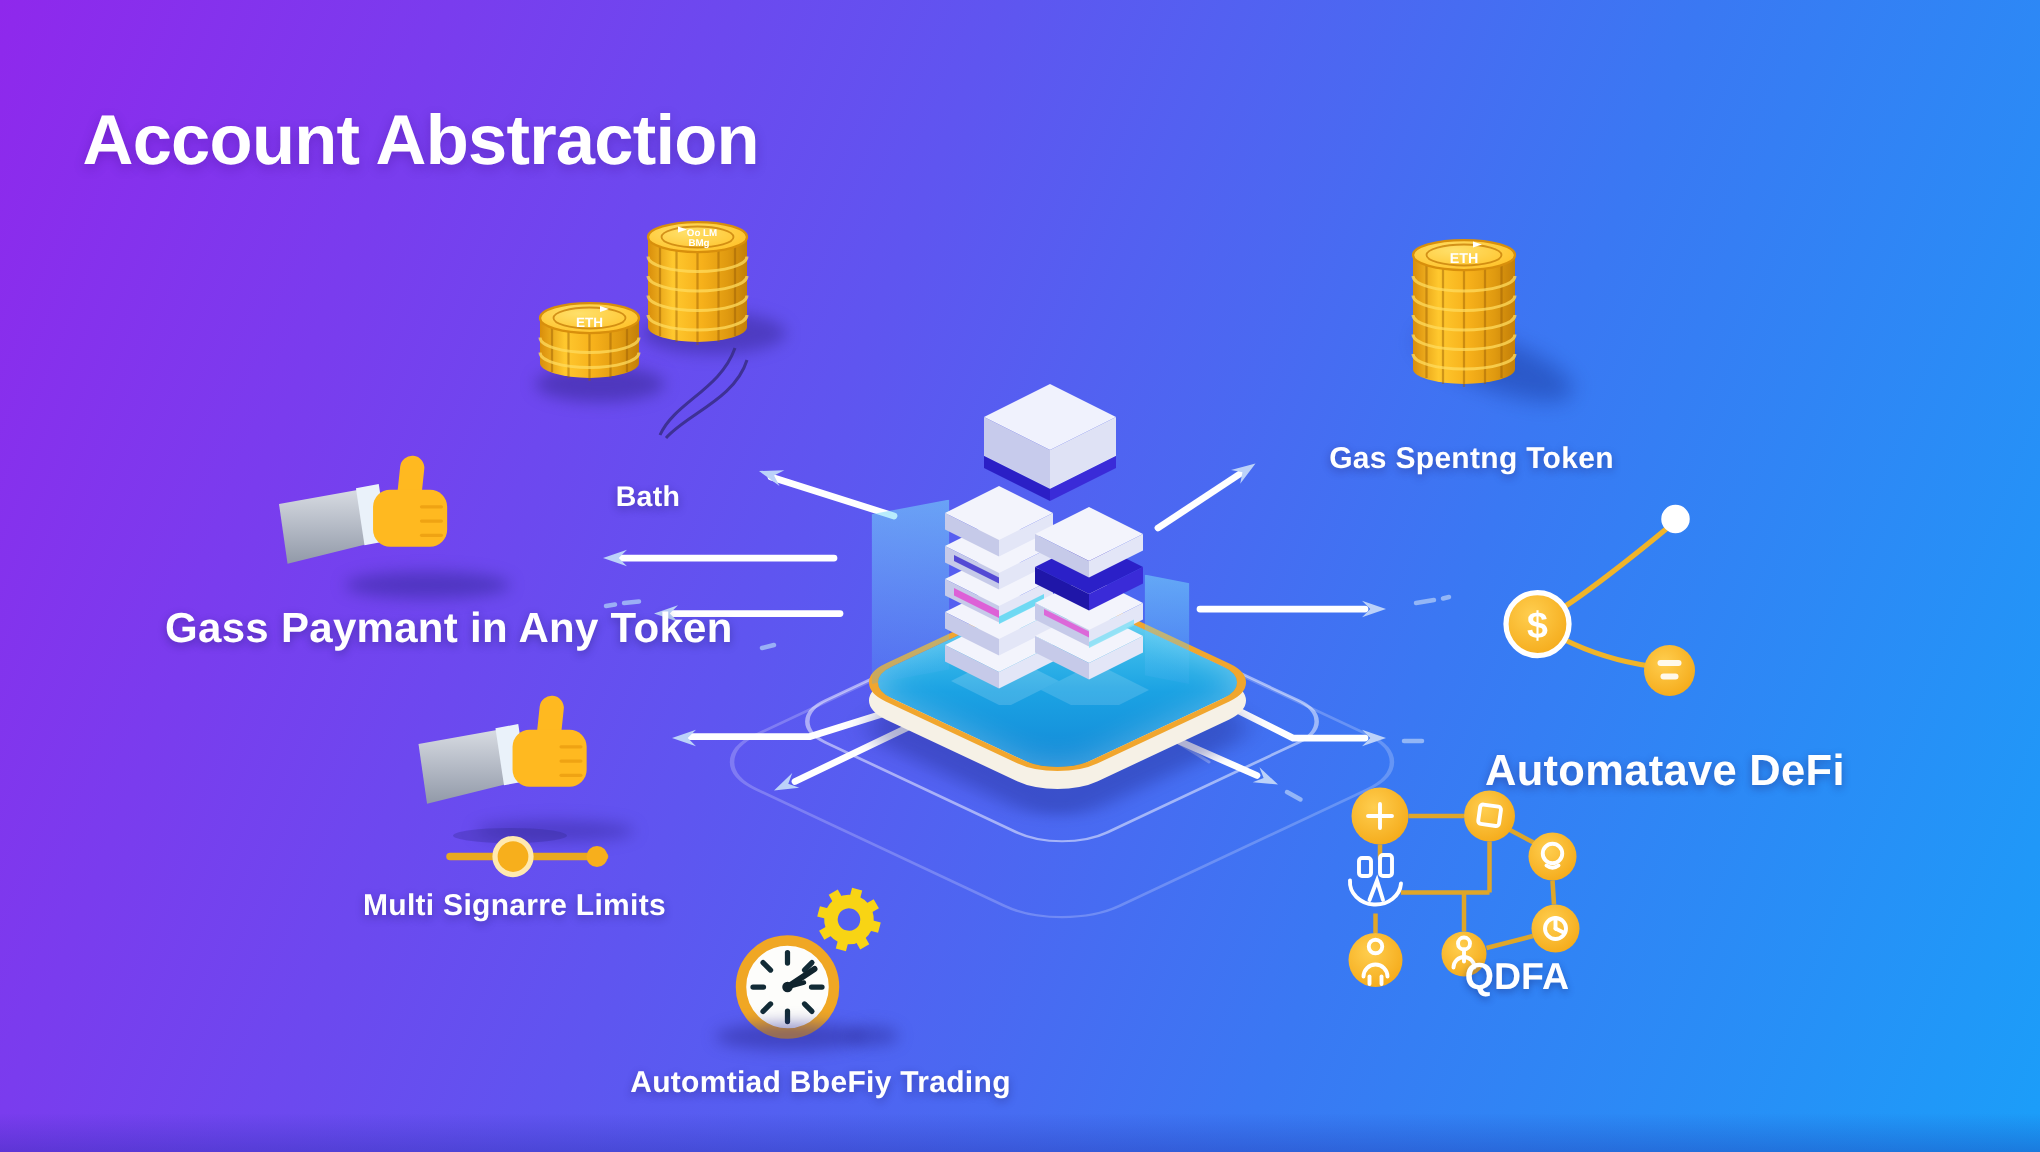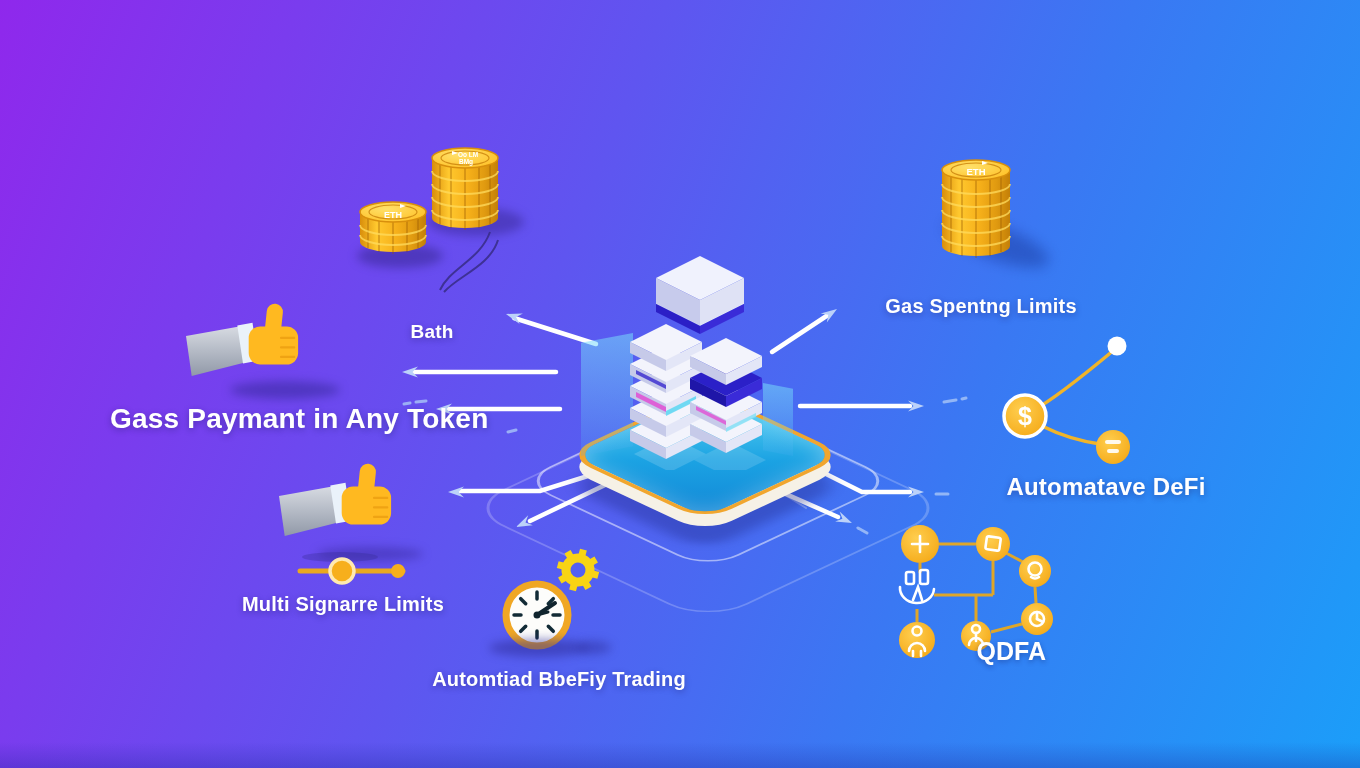--- a/index.html
+++ b/index.html
@@ -32,20 +32,21 @@
   .connectors{position:absolute;left:0;top:0;z-index:1;}
   .cap{font-weight:bold;color:#fff;position:absolute;text-align:right;
     text-shadow:0 2px 5px rgba(20,40,120,.45);}
   svg{display:block;}
 </style>
 </head>
 <body>
 
 <div class="stage">
 
+  <h1 class="title">Account Abstraction</h1>
 
   <div class="ring" style="left:574px;top:347px;width:262px;height:262px;border-radius:44px;"></div>
   <div class="ring ring2" style="left:535px;top:335px;width:340px;height:340px;border-radius:56px;"></div>
 
   <svg class="connectors" width="1360" height="768" viewBox="0 0 1360 768">
     <defs>
       <g id="arrow">
           <path d="M0,0 L-16,-5.5 L-10.5,0 L-16,5.5 Z"></path>
         </g>
     </defs>
@@ -246,21 +247,21 @@
           <path d="M0,50 a34,10 0 0 0 68,0"></path>
             <path d="M0,63 a34,10 0 0 0 68,0"></path>
           <path d="M0,76 a34,10 0 0 0 68,0"></path>
         </g>
         <ellipse cx="34" cy="10" rx="34" ry="10" fill="url(#goldTop)" stroke="#D88F0C" stroke-width="1.5"></ellipse>
         <ellipse cx="34" cy="10" rx="25" ry="7" fill="none" stroke="#C87F0A" stroke-width="1.2" opacity=".8"></ellipse>
         <path d="M40,1 l6,2 -6,2 z" fill="#fff"></path>
         <text x="34" y="15" text-anchor="middle" font-size="9.5" font-weight="bold" fill="#fff">ETH</text>
       </g>
     </svg>
-    <div class="label" style="left:0;top:145px;width:202px;">Gas Spentng Limits</div>
+    <div class="label" style="left:0;top:145px;width:202px;">Gas Spentng Token</div>
   </div>
 
   <div class="feature" style="left:990px;top:330px;width:232px;height:180px;">
     <svg width="180" height="150" viewBox="0 0 180 150">
       <defs>
         <radialGradient id="goldNode" cx=".4" cy=".35" r=".9">
           <stop offset="0" stop-color="#FFCE4F"></stop>
             <stop offset=".75" stop-color="#F5AC1C"></stop>
           <stop offset="1" stop-color="#E2960F"></stop>
         </radialGradient>
@@ -269,21 +270,21 @@
         <path d="M124,20 C100,40 62,70 44,80"></path>
         <path d="M52,96 C76,108 96,112 110,114"></path>
       </g>
       <circle cx="127" cy="16" r="9.5" fill="#ffffff"></circle>
       <circle cx="35" cy="86" r="21" fill="url(#goldNode)" stroke="#ffffff" stroke-width="3.5"></circle>
       <text x="35" y="95" text-anchor="middle" font-size="25" font-weight="bold" fill="#ffffff">$</text>
       <circle cx="123" cy="117" r="17" fill="url(#goldNode)"></circle>
       <rect x="115" y="110" width="16" height="4" rx="2" fill="#ffffff" opacity=".9"></rect>
       <rect x="117" y="119" width="12" height="4" rx="2" fill="#ffffff" opacity=".9"></rect>
     </svg>
-    <div class="label" style="left:0;top:143px;width:232px;font-size:24px;">Automatave DeFi</div>
+    <div class="label" style="left:0;top:168px;width:232px;font-size:29px;">Automatave DeFi</div>
   </div>
 
   <div class="feature" style="left:240px;top:455px;width:210px;height:170px;">
     <div class="shadow" style="left:77px;top:92px;width:106px;height:14px;background:rgba(50,38,150,.45);"></div>
     <svg width="135" height="95" viewBox="0 0 140 100" style="position:absolute;left:38px;top:3px;">
       <polygon points="0,40 56,30 62,68 6,82" fill="url(#sleeve)"></polygon>
       <polygon points="54,29 70,26 76,66 60,69" fill="#EAF2FA"></polygon>
       <rect x="84" y="6" width="17" height="36" rx="8.5" fill="#FFB920" transform="rotate(6 92 24)"></rect>
       <rect x="66" y="30" width="52" height="40" rx="12" fill="#FFB920"></rect>
       <g stroke="#EFA313" stroke-width="2.2" stroke-linecap="round">
@@ -294,21 +295,21 @@
     </svg>
     <svg width="210" height="40" viewBox="0 0 210 40" style="position:absolute;left:0;top:96px;">
       <ellipse cx="100" cy="6" rx="38" ry="5" fill="rgba(50,40,140,.3)"></ellipse>
       <line x1="60" y1="20" x2="163" y2="20" stroke="#E9A91F" stroke-width="5" stroke-linecap="round"></line>
       <circle cx="158" cy="20" r="7" fill="#F7AF1C"></circle>
       <circle cx="102" cy="20" r="12" fill="#F7AF1C" stroke="#FFE9B0" stroke-width="3.5"></circle>
     </svg>
     <div class="label" style="left:0;top:138px;width:206px;">Multi Signarre Limits</div>
   </div>
 
-  <div class="feature" style="left:415px;top:541px;width:265px;height:155px;margin-left:12px;">
+  <div class="feature" style="left:415px;top:584px;width:265px;height:155px;">
     <div class="shadow" style="left:62px;top:98px;width:100px;height:18px;background:rgba(43,42,150,.5);"></div>
     <div class="shadow" style="left:150px;top:100px;width:34px;height:13px;background:rgba(43,42,150,.45);"></div>
     <svg width="220" height="120" viewBox="0 0 220 120">
       <g transform="translate(151,29) rotate(15)">
         <circle r="12" fill="none" stroke="#F8D414" stroke-width="9"></circle>
         <g stroke="#F8D414" stroke-width="7">
           <line x1="15" y1="0" x2="21" y2="0"></line>
           <line x1="15" y1="0" x2="21" y2="0" transform="rotate(45)"></line>
           <line x1="15" y1="0" x2="21" y2="0" transform="rotate(90)"></line>
           <line x1="15" y1="0" x2="21" y2="0" transform="rotate(135)"></line>

